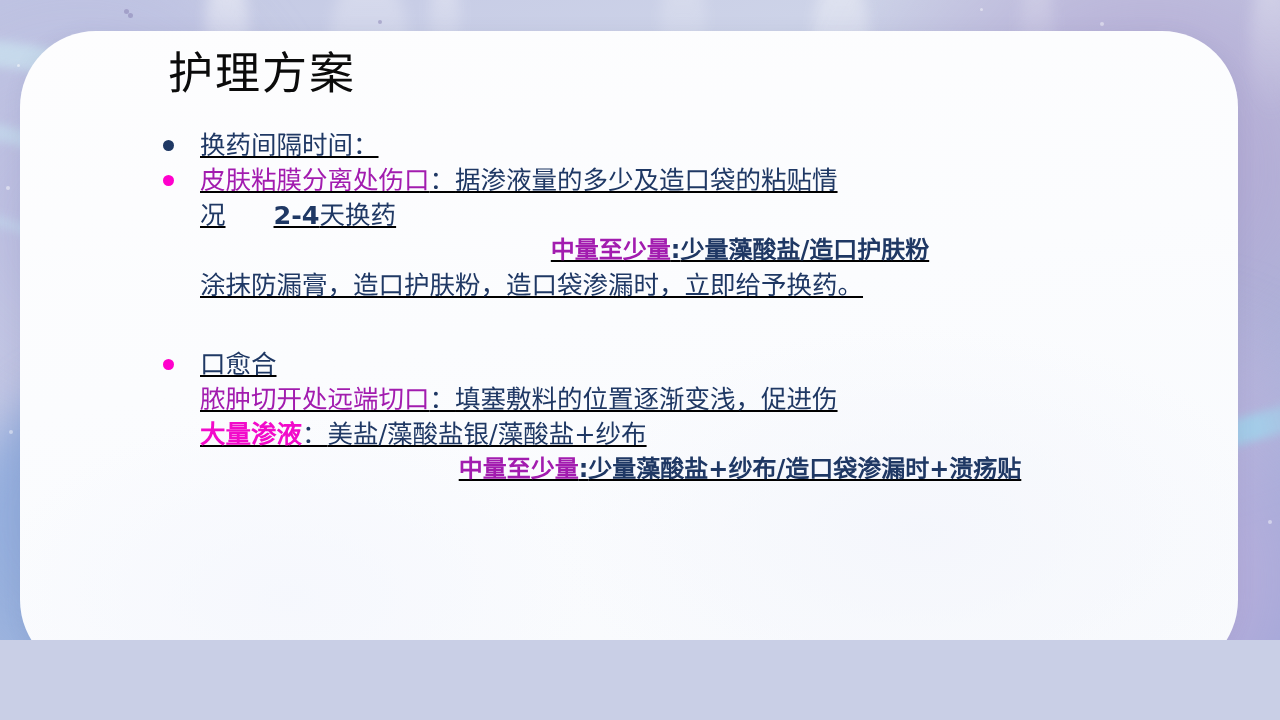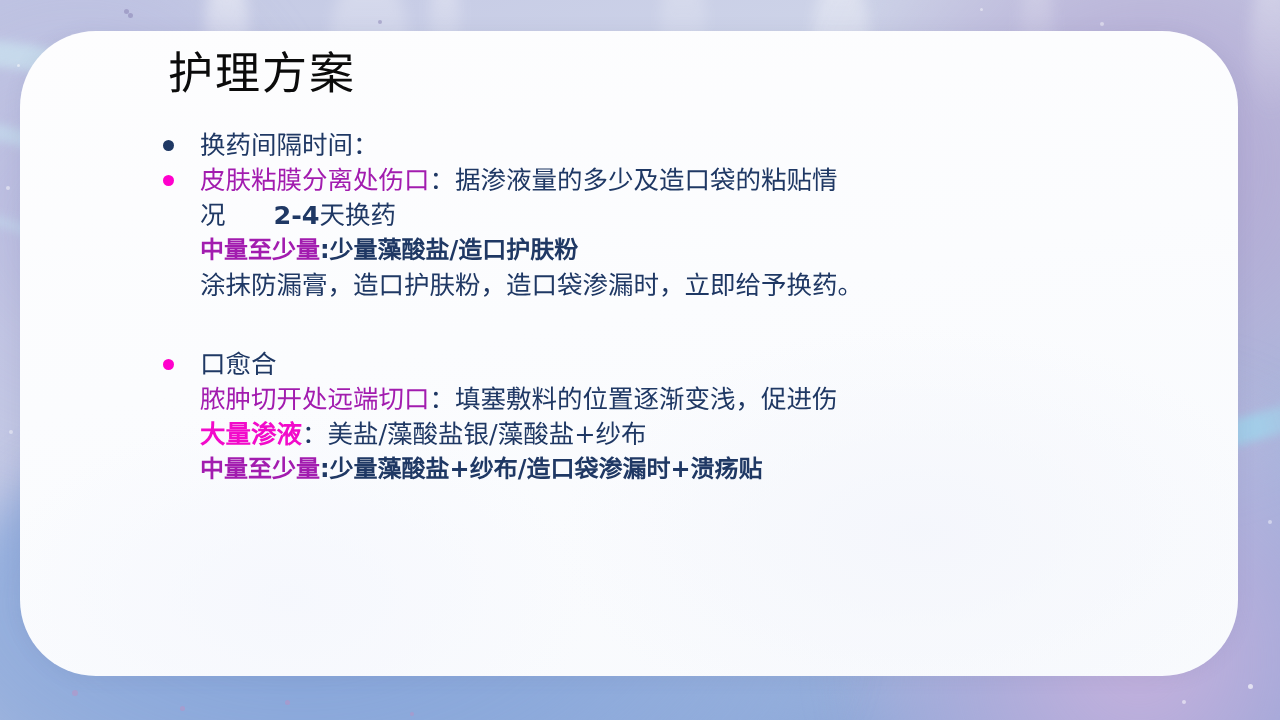--- a/index.html
+++ b/index.html
@@ -12,21 +12,21 @@
     height: 720px;
     overflow: hidden;
     font-family: "Liberation Serif", "DejaVu Serif", serif;
     background: #c9cfe6;
   }
 
   
   .slide {
     position: relative;
     width: 1280px;
-    height: 720px;
+    height: 640px;
     overflow: hidden;
   }
 
   
   .bg-base {
     position: absolute;
     inset: 0;
     background:
       linear-gradient(160deg,
         #c3c9e4 0%,
@@ -210,20 +210,21 @@
     position: absolute;
     left: 0;
     top: 128px;
     width: 1280px;
   }
 
   .bullet-row {
     position: relative;
     padding-left: 200px;
     margin: 0;
+    text-decoration: underline;
   }
   .bullet-dot {
     position: absolute;
     left: 163px;
     top: 12px;
     width: 11px;
     height: 11px;
     border-radius: 50%;
   }
   .bullet-dot.navy  { background: #1f3864; }
@@ -241,20 +242,21 @@
   .pink-b { color: #f20aca; font-weight: bold; }
   .navy  { color: #1f3864; }
   .b     { font-weight: bold; margin-left: 48px; }
   .gap-large { height: 44px; }
 
   
   .heavy {
     font-family: "DejaVu Sans", "Liberation Sans", sans-serif;
     font-weight: bold;
     font-size: 24px;
+    text-align: center;
   }
   .heavy-serifnum {
     font-family: "DejaVu Sans", "Liberation Sans", sans-serif;
     font-weight: bold;
   }
 </style>
 </head>
 <body>
 
 <div class="slide">

